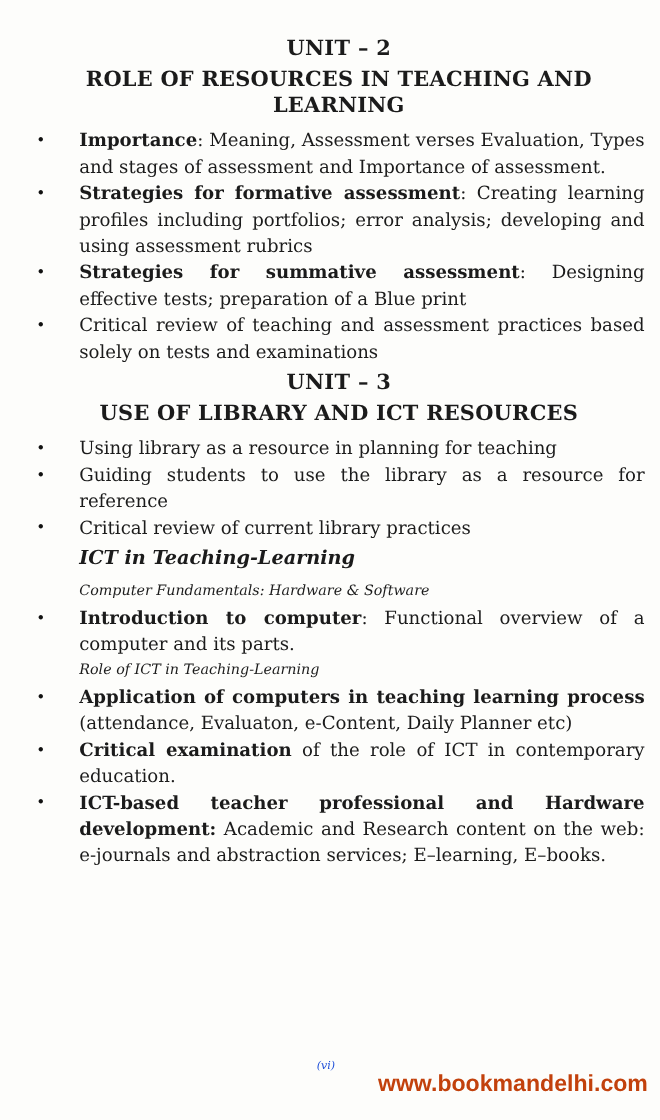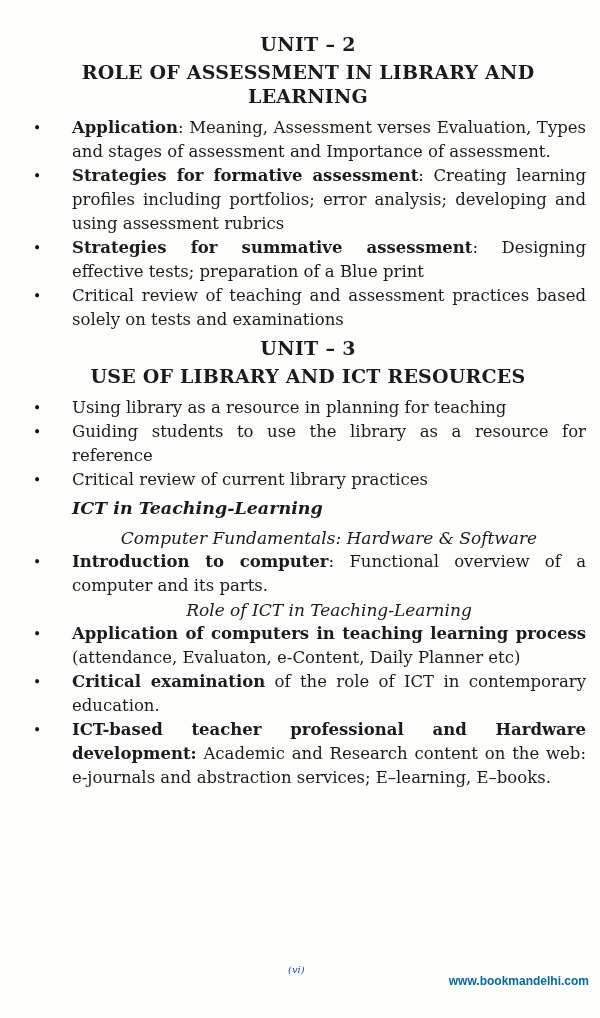--- a/index.html
+++ b/index.html
@@ -35,24 +35,23 @@
   .subh {
     font-style: italic;
     font-weight: bold;
     font-size: 17.5px;
     line-height: 24px;
     margin: 0 0 0 42px;
     text-align: justify;
   }
   .iline {
     font-style: italic;
-    font-size: 17px;
+    font-size: 13px;
     line-height: 24px;
     margin: 0 0 0 42px;
-    text-align: center;
   }
   .row {
     display: flex;
     align-items: flex-start;
   }
   .dot {
     flex: none;
     width: 42px;
     font-size: 14px;
     line-height: 24px;
@@ -77,37 +76,37 @@
     font-style: italic;
     font-size: 10px;
     color: #1d4ed8;
   }
   .footer-watermark {
     position: absolute;
     right: 11px;
     top: 974px;
     font-family: "Liberation Sans", "DejaVu Sans", sans-serif;
     font-weight: bold;
-    font-size: 12px;
-    color: #0369a1;
+    font-size: 21px;
+    color: #c2410c;
   }
 </style>
 </head>
 <body>
 
 <div class="page">
 
   <section>
     <h2 class="unit-label">UNIT – 2</h2>
-    <h1 class="unit-heading">ROLE OF ASSESSMENT IN LIBRARY AND LEARNING</h1>
+    <h1 class="unit-heading">ROLE OF RESOURCES IN TEACHING AND LEARNING</h1>
 
 
     <div class="row">
       <span class="dot">•</span>
-      <p class="txt"><b>Application</b><span>: Meaning, Assessment verses Evaluation, Types and stages of assessment and Importance of assessment.</span></p>
+      <p class="txt"><b>Importance</b><span>: Meaning, Assessment verses Evaluation, Types and stages of assessment and Importance of assessment.</span></p>
     </div>
 
 
     <div class="row">
       <span class="dot">•</span>
       <p class="txt"><b>Strategies for formative assessment</b><span>: Creating learning profiles including portfolios; error analysis; developing and using assessment rubrics</span></p>
     </div>
 
     <div class="row">
       <span class="dot">•</span>

